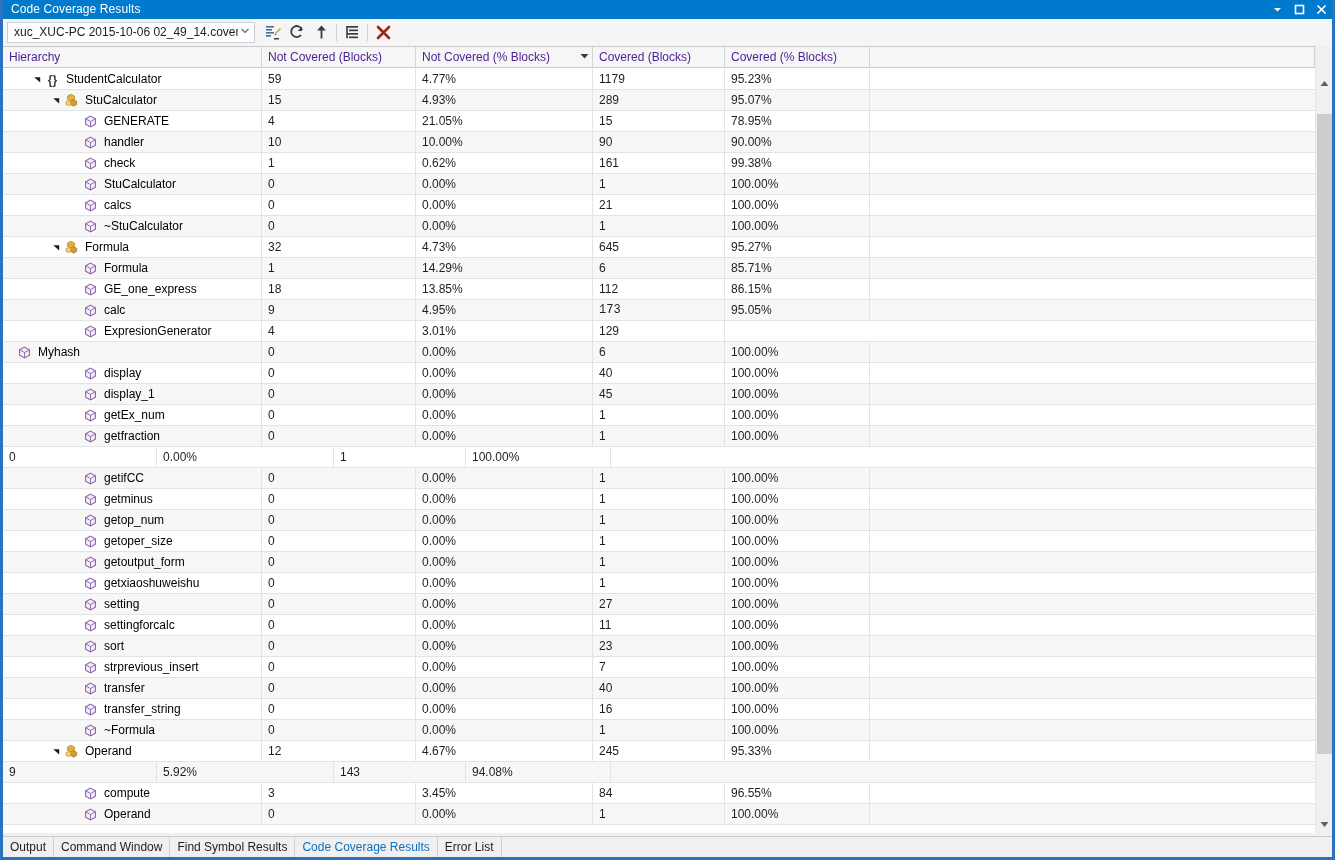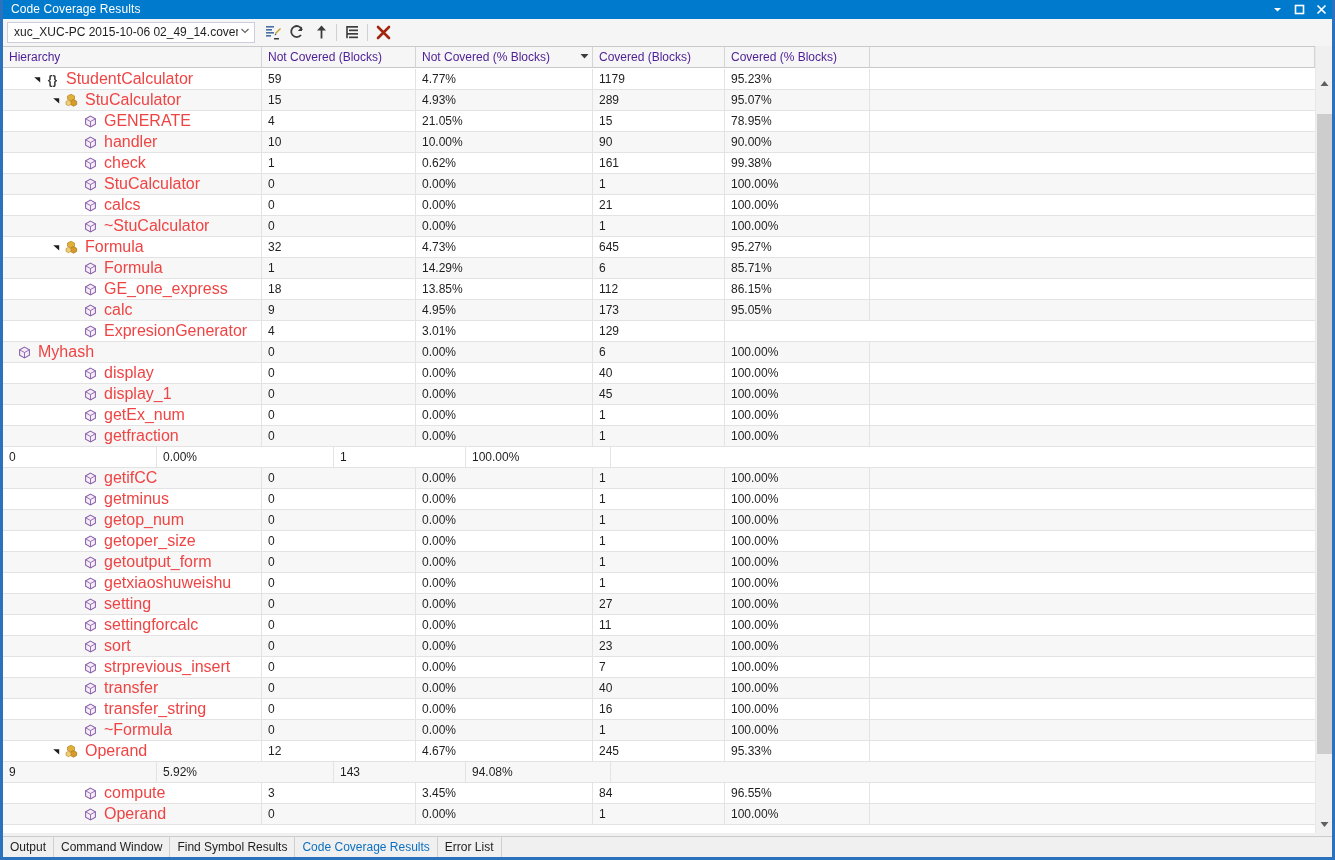--- a/index.html
+++ b/index.html
@@ -156,22 +156,22 @@
     flex: 0 0 13px;
   }
   .expander svg { display: block; }
   .node-icon {
     width: 17px;
     flex: 0 0 17px;
     display: flex; align-items: center; justify-content: center;
   }
   .node-label {
     padding-left: 5px;
-    font-size: 16px;
-    color: #ef4444;
+    font-size: 12px;
+    color: #000000;
     white-space: nowrap;
   }
   
   #vscroll {
     position: absolute;
     right: 0; top: 46px;
     width: 17px;
     height: 787px;
     background: #f0f0f0;
     border-left: 1px solid #e8e8e8;
@@ -562,21 +562,21 @@
                   <path d="M6.5 1.1 L11.4 3.8 L11.4 9.2 L6.5 11.9 L1.6 9.2 L1.6 3.8 Z" fill="#f4eef9" stroke="#8a5fa8" stroke-width="1.05"></path>
                   <path d="M1.6 3.8 L6.5 6.5 L11.4 3.8" fill="none" stroke="#8a5fa8" stroke-width="0.9"></path>
                   <path d="M6.5 6.5 L6.5 11.9" fill="none" stroke="#8a5fa8" stroke-width="0.9"></path>
                 </svg>
               </span>
               <span class="node-label">calc</span>
             </div>
           </div>
           <div class="cell" style="width: 154px; flex: 0 0 154px;">9</div>
           <div class="cell" style="width: 177px; flex: 0 0 177px;">4.95%</div>
-          <div class="cell" style="width: 132px; flex: 0 0 132px;">173</div>
+          <div class="cell" style="width: 132px; flex: 0 0 132px; font-family: Liberation Mono, monospace;">173</div>
           <div class="cell" style="width: 145px; flex: 0 0 145px;">95.05%</div>
           <div class="cell" style="flex: 1 1 auto;"></div>
         </div>
         <div class="row">
           <div class="cell hier" style="width: 259px; flex: 0 0 259px;">
             <div class="hier-inner" style="padding-left: 66px;">
               <span class="expander"></span>
               <span class="node-icon">
                 <svg width="13" height="13" viewBox="0 0 13 13">
                   <path d="M6.5 1.1 L11.4 3.8 L11.4 9.2 L6.5 11.9 L1.6 9.2 L1.6 3.8 Z" fill="#f4eef9" stroke="#8a5fa8" stroke-width="1.05"></path>

